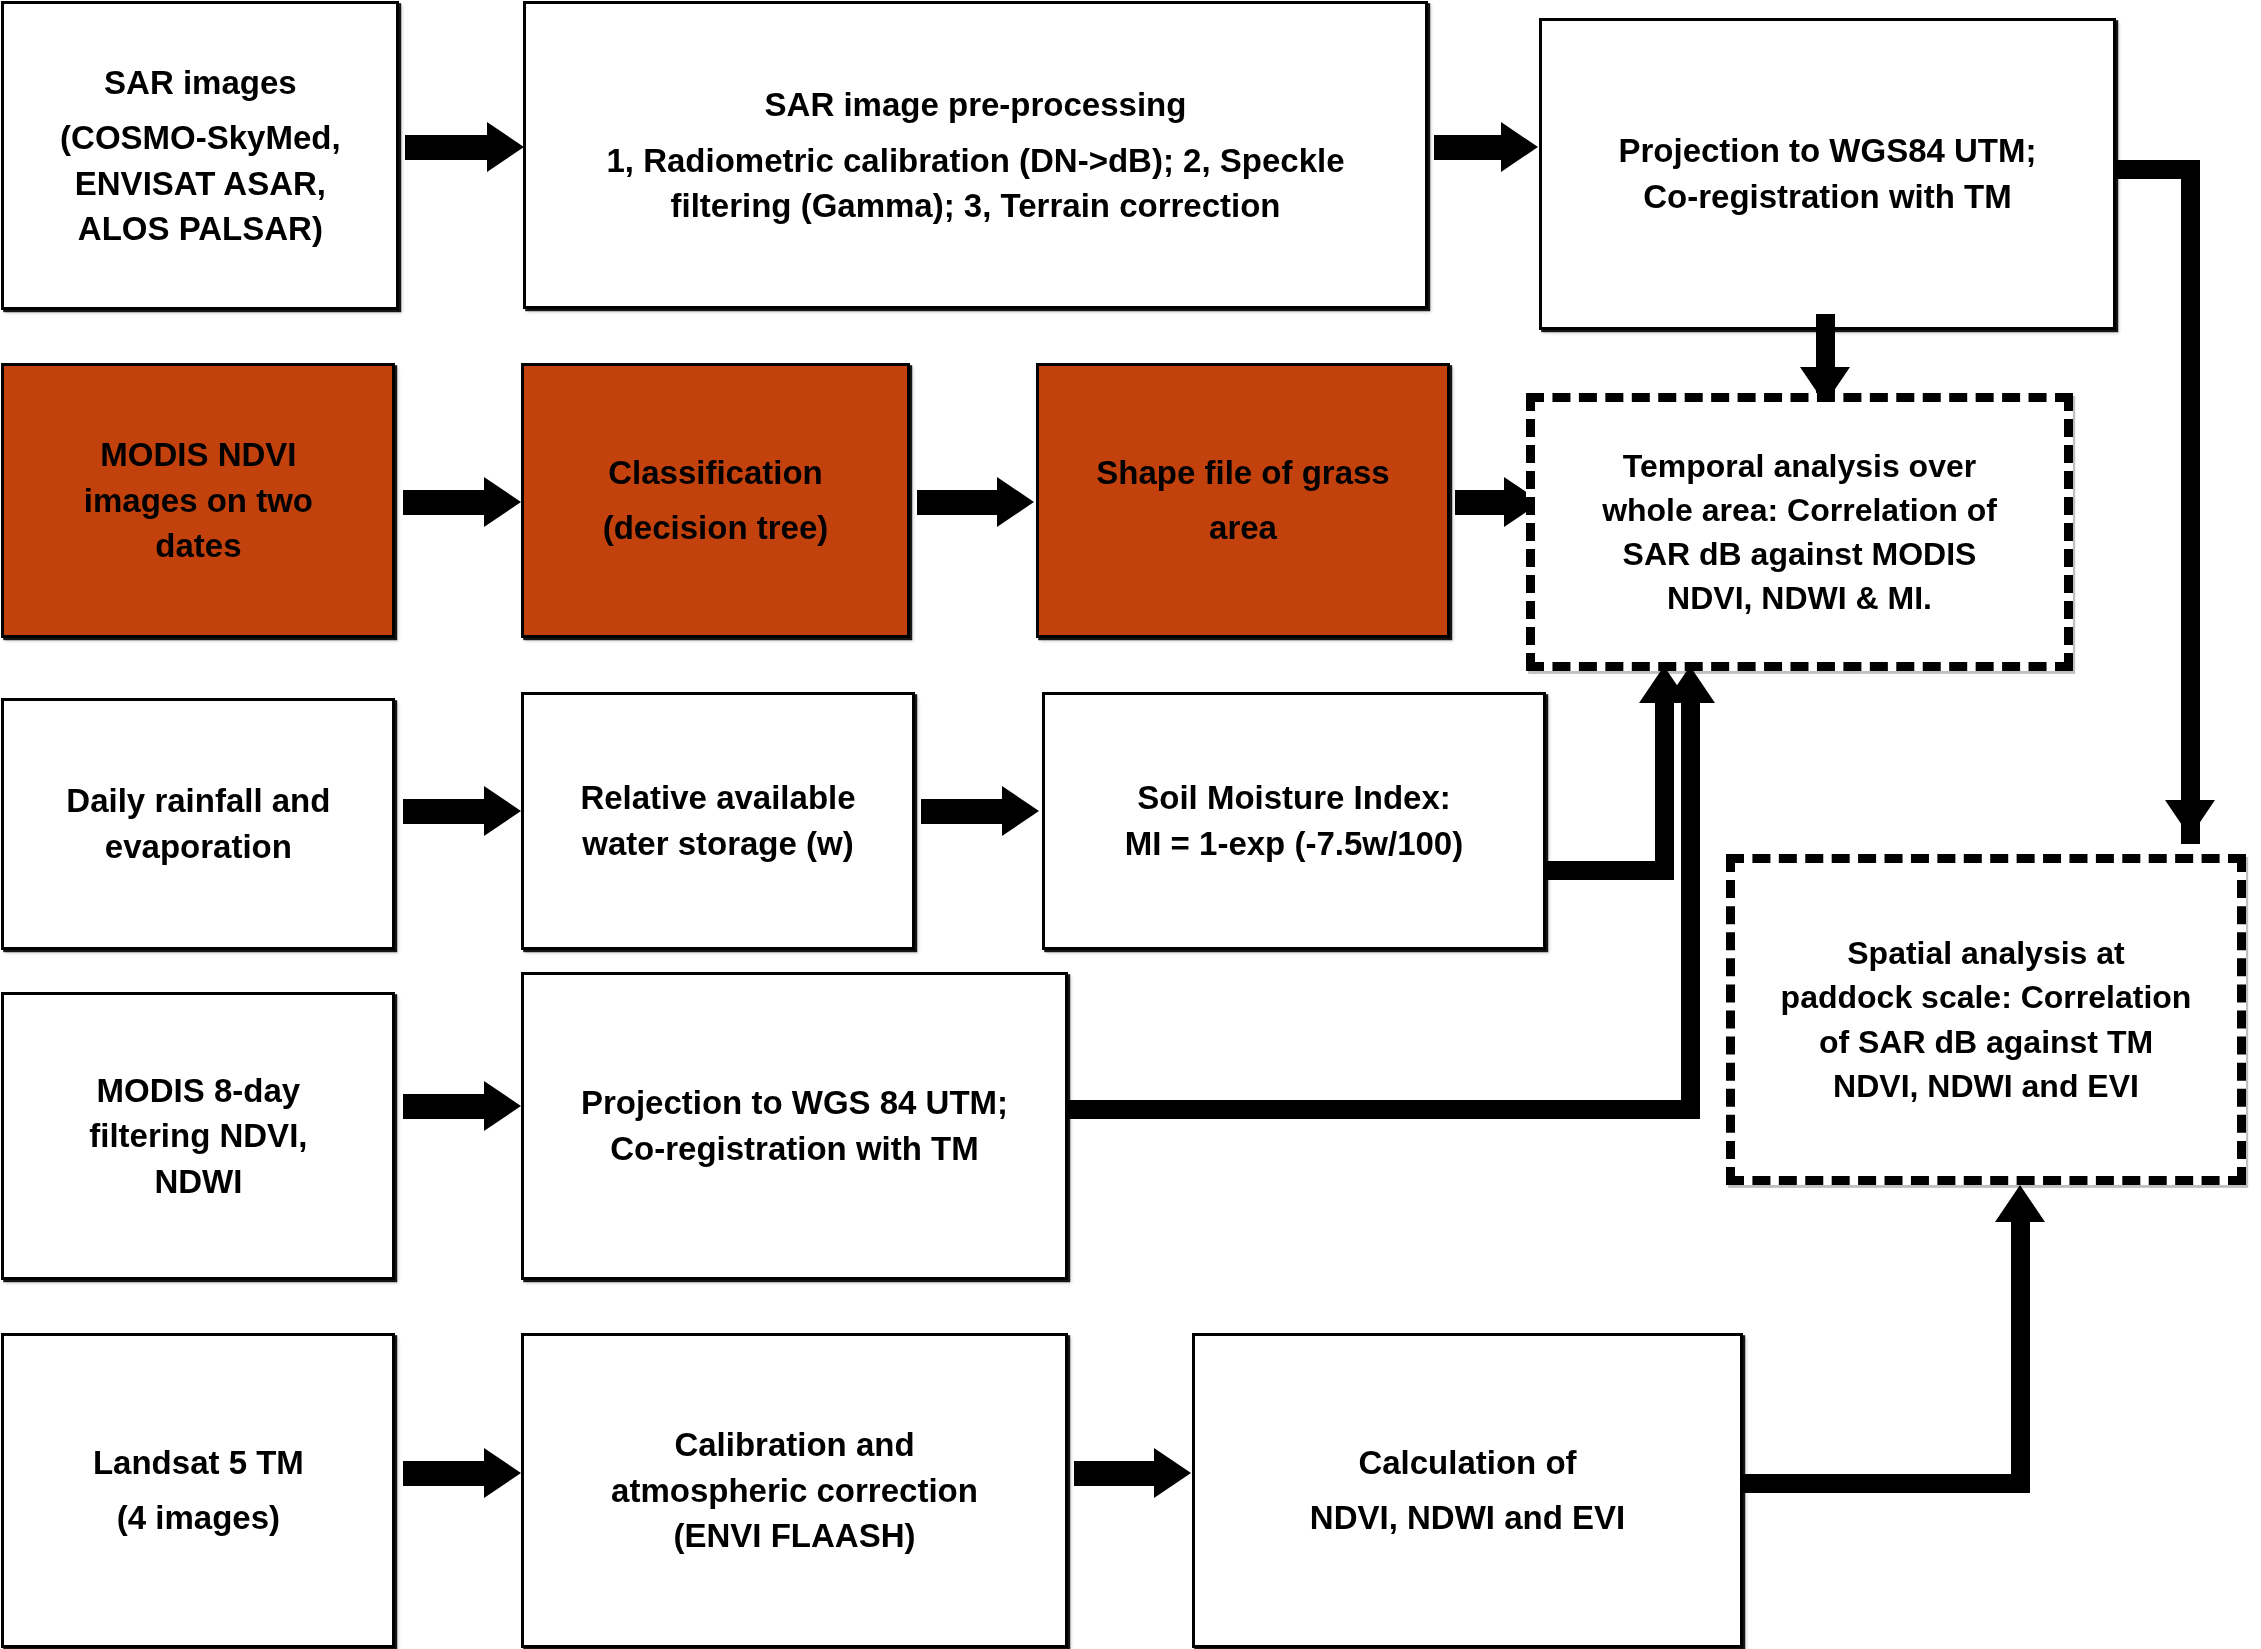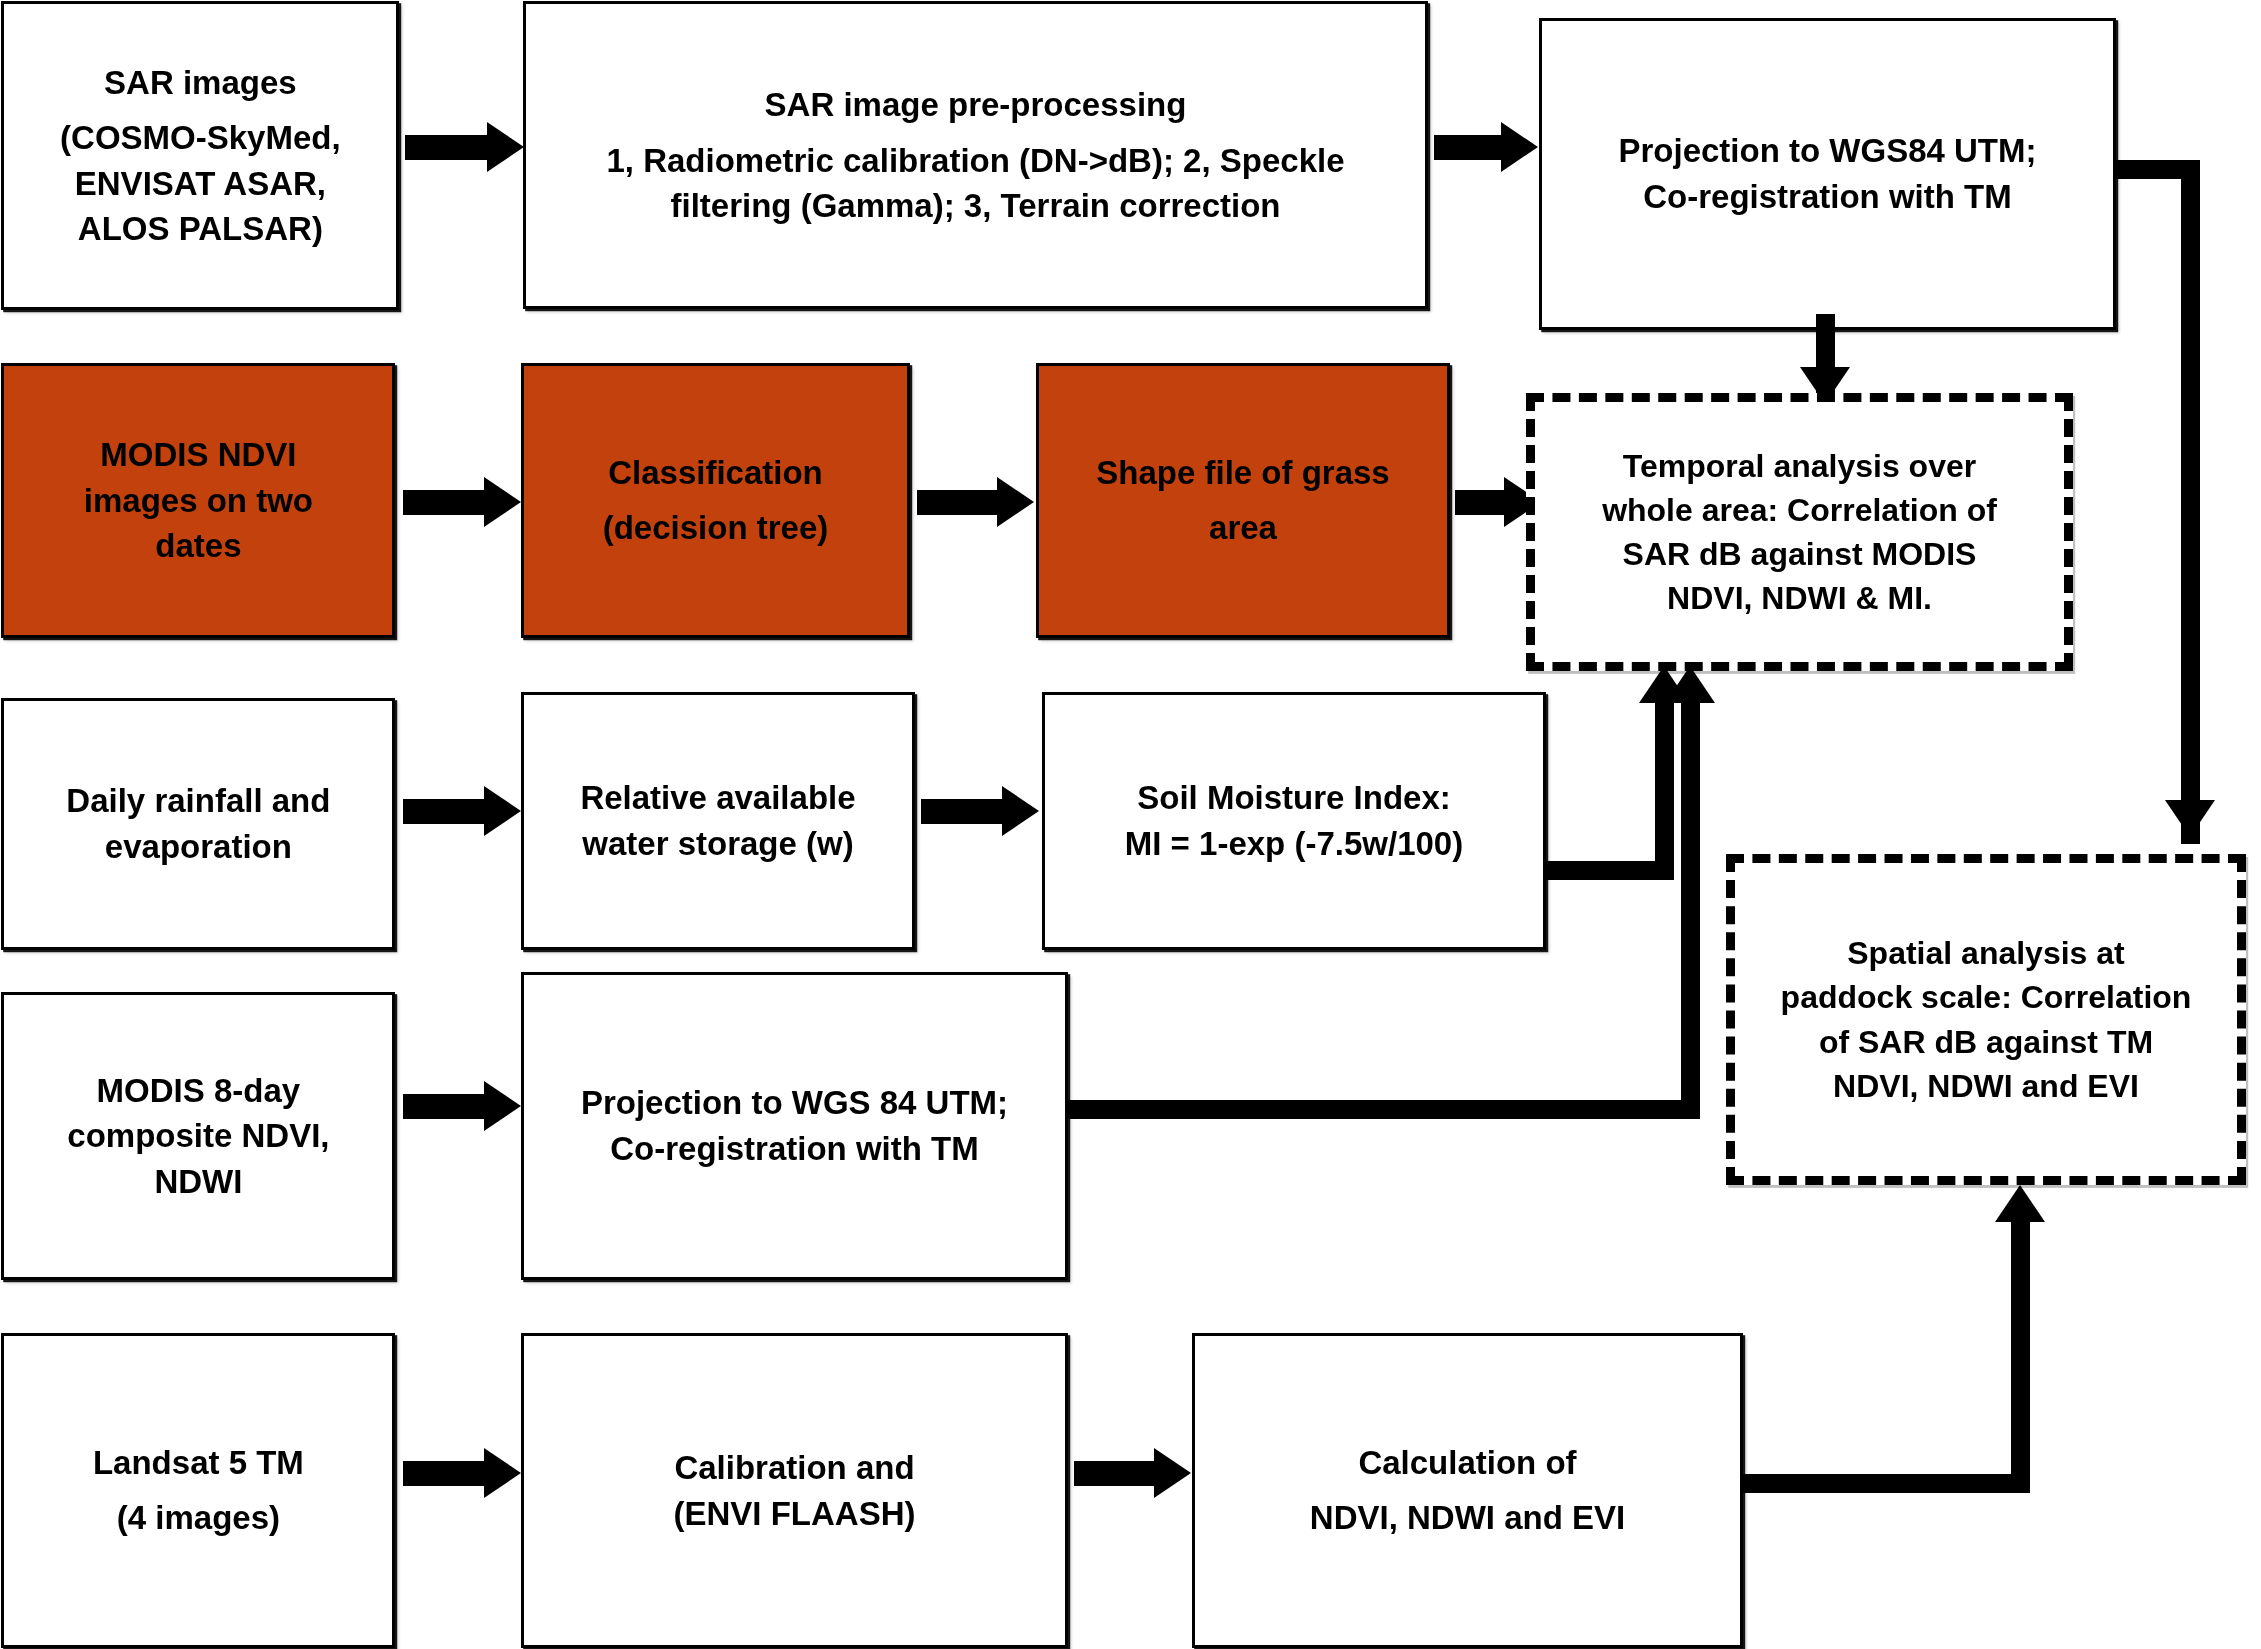--- a/index.html
+++ b/index.html
@@ -170,21 +170,21 @@
     <span class="line fs-46">Soil Moisture Index:</span>
     <span class="line fs-46">MI = 1-exp (-7.5w/100)</span>
   </div>
 
   <div class="seg" style="left:1544px; top:861px; width:130px; height:18.7px;"></div>
   <div class="seg" style="left:1655px; top:702px; width:18.7px; height:177px;"></div>
   <div class="arrow up" style="left:1639px; top:666px;"></div>
 
   <div class="node" style="left:1.4px; top:992px; width:394px; height:288px;">
     <span class="line fs-46">MODIS 8-day</span>
-    <span class="line fs-46">composite NDVI,</span>
+    <span class="line fs-46">filtering NDVI,</span>
     <span class="line fs-46">NDWI</span>
   </div>
 
   <div class="seg" style="left:403px; top:1094px; width:86px; height:24.5px;"></div>
   <div class="arrow right" style="left:484px; top:1081px;"></div>
 
   <div class="node" style="left:521px; top:972px; width:547px; height:308px;">
     <span class="line fs-46">Projection to WGS 84 UTM;</span>
     <span class="line fs-46">Co-registration with TM</span>
   </div>
@@ -204,20 +204,21 @@
     <span class="line fs-46">Landsat 5 TM</span>
     <span class="gap"></span>
     <span class="line fs-46">(4 images)</span>
   </div>
 
   <div class="seg" style="left:403px; top:1461px; width:86px; height:24.5px;"></div>
   <div class="arrow right" style="left:484px; top:1448px;"></div>
 
   <div class="node" style="left:521px; top:1333px; width:547px; height:315px;">
     <span class="line fs-46">Calibration and</span>
+    <span class="line fs-46">atmospheric correction</span>
     <span class="line fs-46">(ENVI FLAASH)</span>
   </div>
 
   <div class="seg" style="left:1074px; top:1461px; width:86px; height:24.5px;"></div>
   <div class="arrow right" style="left:1154px; top:1448px;"></div>
 
   <div class="node" style="left:1192px; top:1333px; width:551px; height:315px;">
     <span class="line fs-46">Calculation of</span>
     <span class="gap"></span>
     <span class="line fs-46">NDVI, NDWI and EVI</span>

